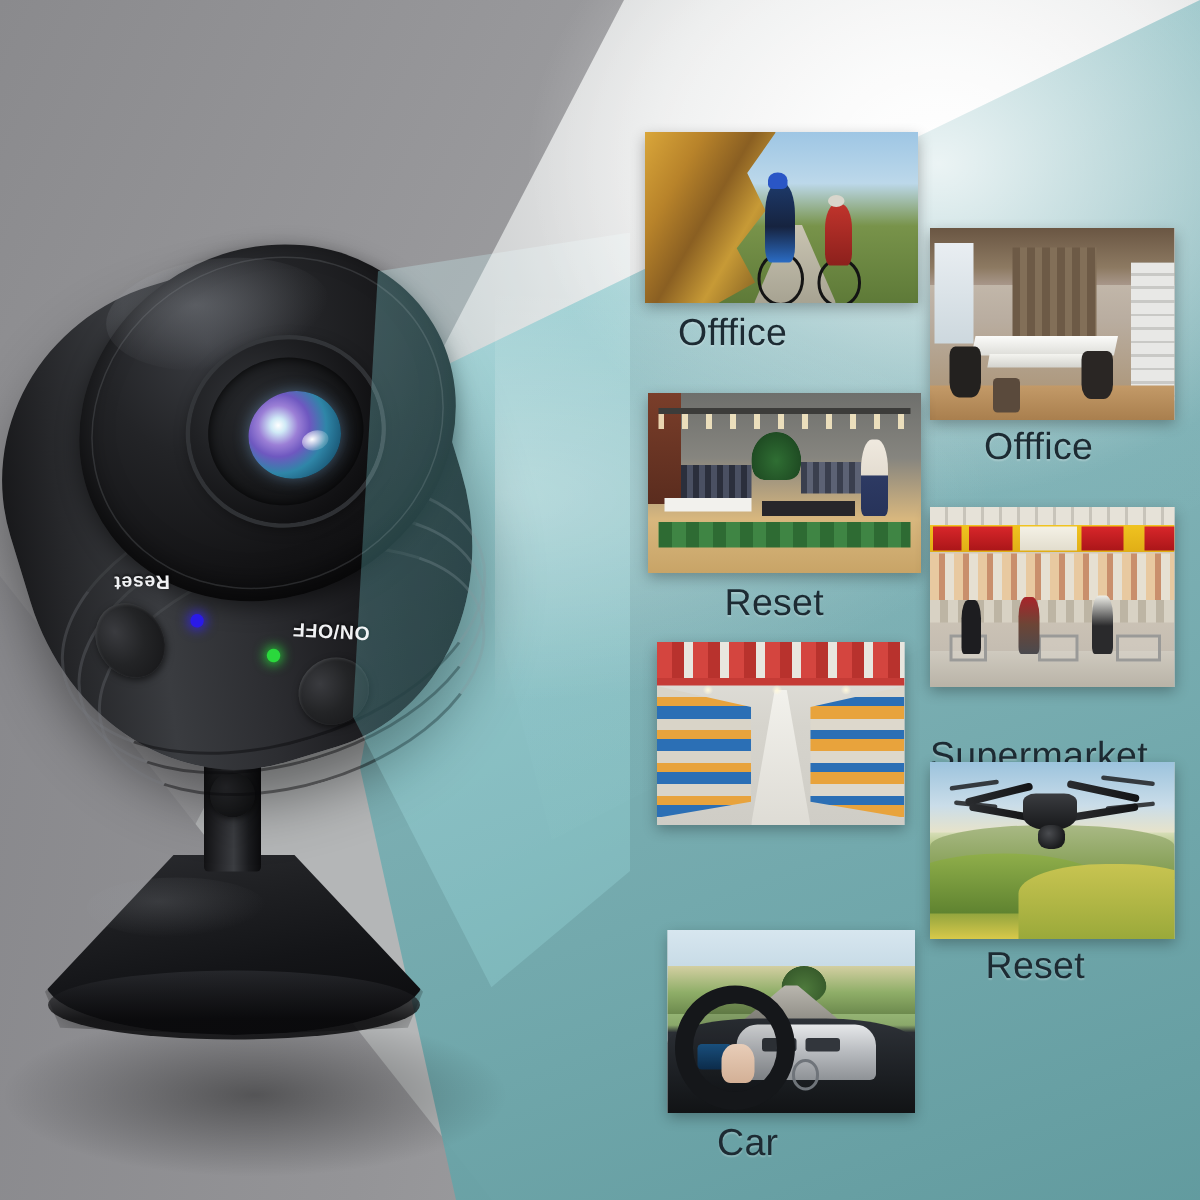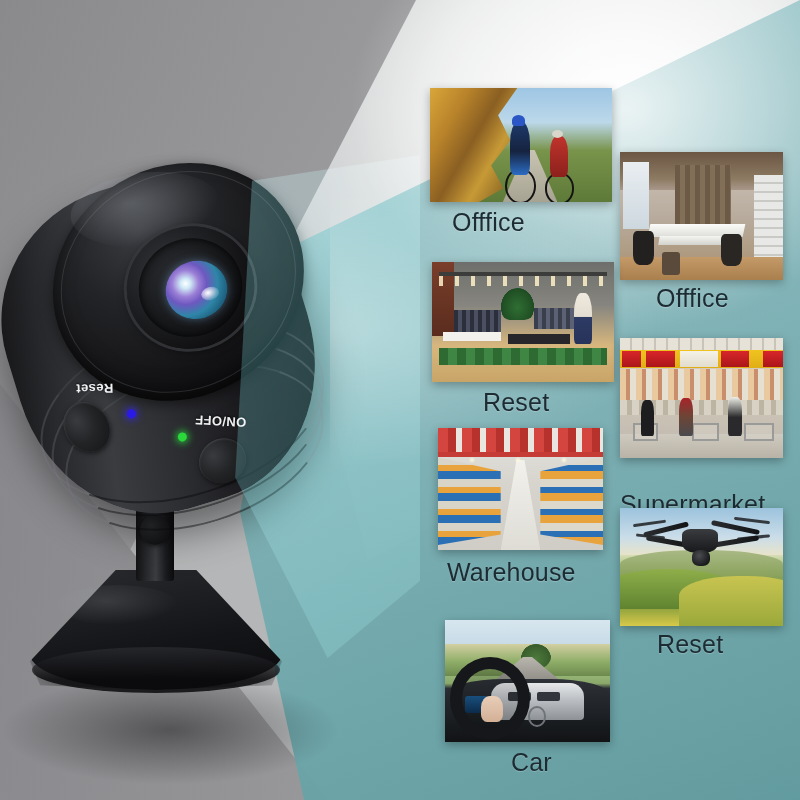--- a/index.html
+++ b/index.html
@@ -475,21 +475,20 @@
       <div class="roof"></div>
         <div class="beamx"></div>
       <div class="aisle"></div>
         <div class="rkL"></div>
         <div class="rkR"></div>
       <div class="lamp l1"></div>
         <div class="lamp l2"></div>
         <div class="lamp l3"></div>
     </div>
   </div>
-  <div class="cap" style="left:447px;top:558px;">Warehouse</div>
 
   <div class="thumb" style="left:620px;top:508px;width:163px;height:118px;">
     <div class="art a-drone">
       <div class="sky"></div>
         <div class="hillA"></div>
         <div class="hillB"></div>
         <div class="hillC"></div>
       <div class="rot rt1"></div>
         <div class="rot rt2"></div>
         <div class="rot rt3"></div>
@@ -513,15 +512,15 @@
       <div class="dash"></div>
         <div class="hood"></div>
       <div class="vent1"></div>
         <div class="vent2"></div>
         <div class="knob"></div>
       <div class="cluster"></div>
         <div class="wheel"></div>
         <div class="hand"></div>
     </div>
   </div>
-  <div class="cap" style="left:511px;top:748px;">Car</div>
+  <div class="cap" style="left:478px;top:748px;">Car</div>
 
 </div>
 
 </body></html>

